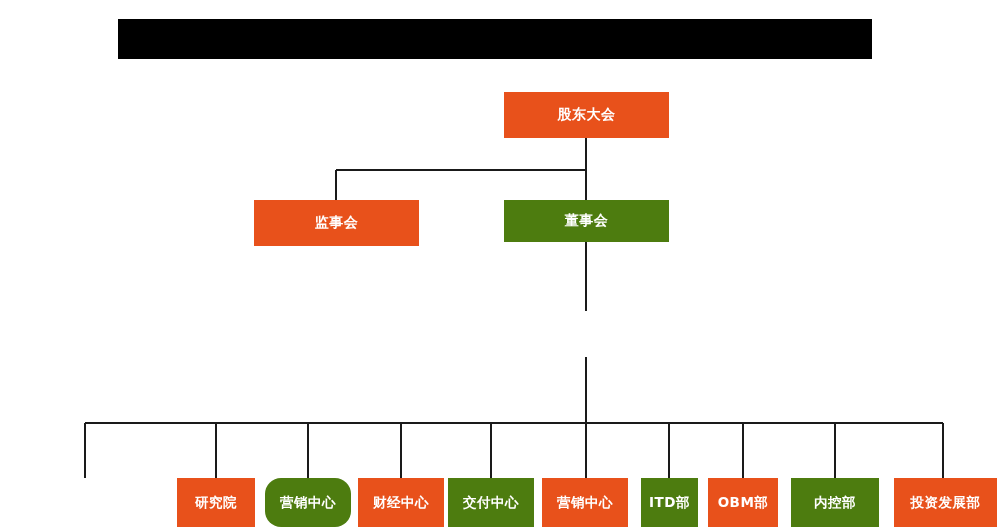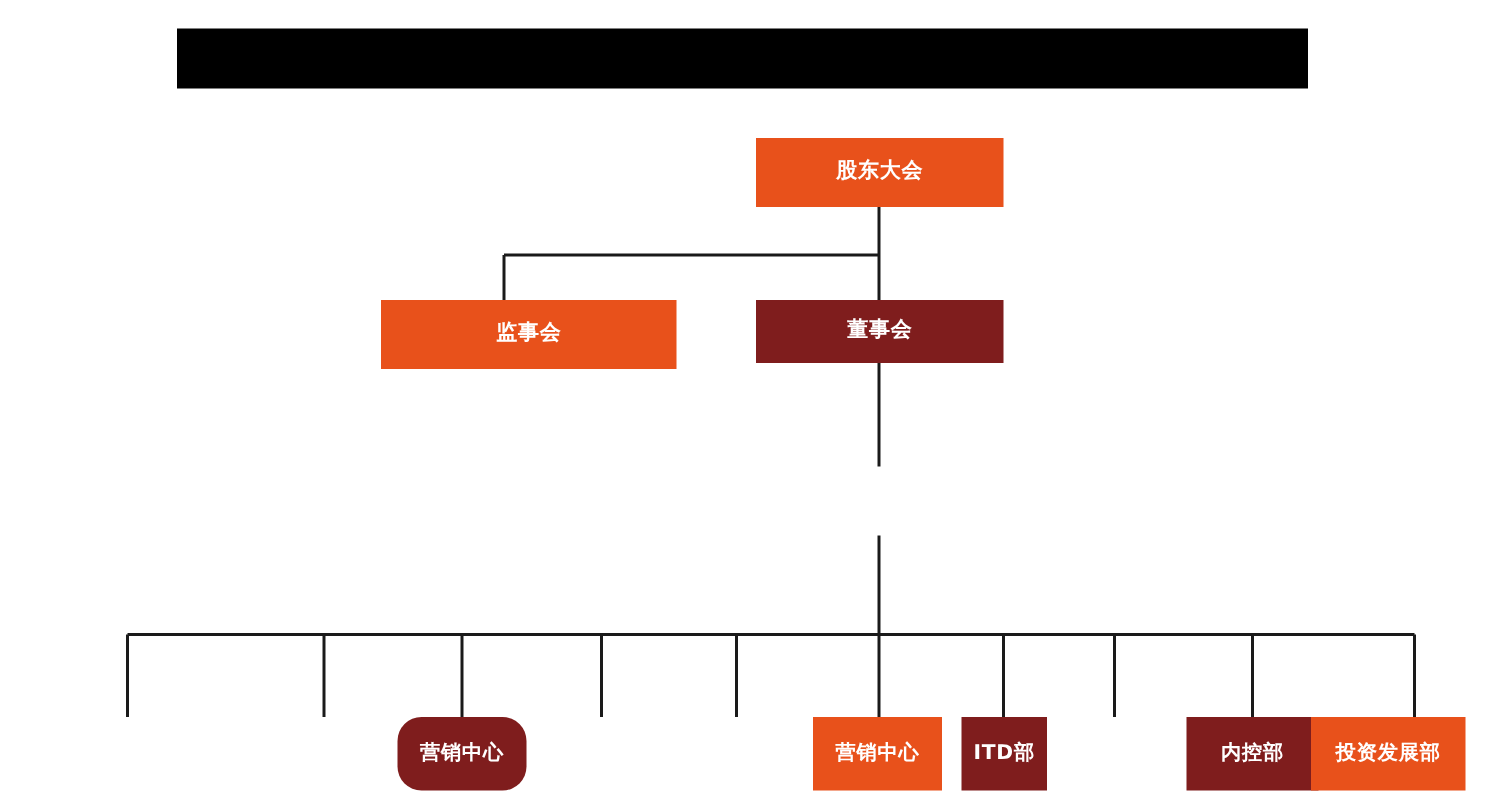--- a/index.html
+++ b/index.html
@@ -30,21 +30,21 @@
     justify-content: center;
     text-align: center;
     color: #ffffff;
     font-weight: bold;
     box-sizing: border-box;
     line-height: 1.25;
     letter-spacing: 0.5px;
     user-select: none;
   }
   .node.dark  { background: #E8511B; }
-  .node.light { background: #7f1d1d; }
+  .node.light { background: #4d7c0f; }
   .node .label {
     display: block;
     width: 100%;
     padding: 0 3px;
     box-sizing: border-box;
   }
   .node-lg  { font-size: 14px; }
   .node-md  { font-size: 13.5px; }
   .node-sm  { font-size: 11px; letter-spacing: 0; }
   svg.connectors {
@@ -92,47 +92,59 @@
     <line x1="669" y1="423" x2="669" y2="478"></line>
     <line x1="743" y1="423" x2="743" y2="478"></line>
     <line x1="835" y1="423" x2="835" y2="478"></line>
     <line x1="943" y1="423" x2="943" y2="478"></line>
   </svg>
 
   <div class="node dark node-lg" style="left:504px; top:92px; width:165px; height:46px;">
     <span class="label">股东大会</span>
   </div>
 
-  <div class="node dark node-lg" style="left:254px; top:200px; width:197px; height:46px;">
+  <div class="node dark node-lg" style="left:254px; top:200px; width:165px; height:46px;">
     <span class="label">监事会</span>
   </div>
 
   <div class="node light node-lg" style="left:504px; top:200px; width:165px; height:42px;">
     <span class="label">董事会</span>
   </div>
 
 
 
+  <div class="node dark node-md" style="left:177px; top:478px; width:78px; height:49px;">
+    <span class="label">研究院</span>
+  </div>
 
   <div class="node light node-md" style="left:265px; top:478px; width:86px; height:49px;border-radius:16px;">
     <span class="label">营销中心</span>
   </div>
 
+  <div class="node dark node-md" style="left:358px; top:478px; width:86px; height:49px;">
+    <span class="label">财经中心</span>
+  </div>
 
+  <div class="node light node-md" style="left:448px; top:478px; width:86px; height:49px;">
+    <span class="label">交付中心</span>
+  </div>
 
   <div class="node dark node-md" style="left:542px; top:478px; width:86px; height:49px;">
     <span class="label">营销中心</span>
   </div>
 
   <div class="node light node-md" style="left:641px; top:478px; width:57px; height:49px;">
     <span class="label">ITD部</span>
   </div>
 
+  <div class="node dark node-md" style="left:708px; top:478px; width:70px; height:49px;">
+    <span class="label">OBM部</span>
+  </div>
 
   <div class="node light node-md" style="left:791px; top:478px; width:88px; height:49px;">
     <span class="label">内控部</span>
   </div>
 
-  <div class="node dark node-md" style="left:874px; top:478px; width:103px; height:49px;">
+  <div class="node dark node-md" style="left:894px; top:478px; width:103px; height:49px;">
     <span class="label">投资发展部</span>
   </div>
 
 </div>
 
 </body></html>

